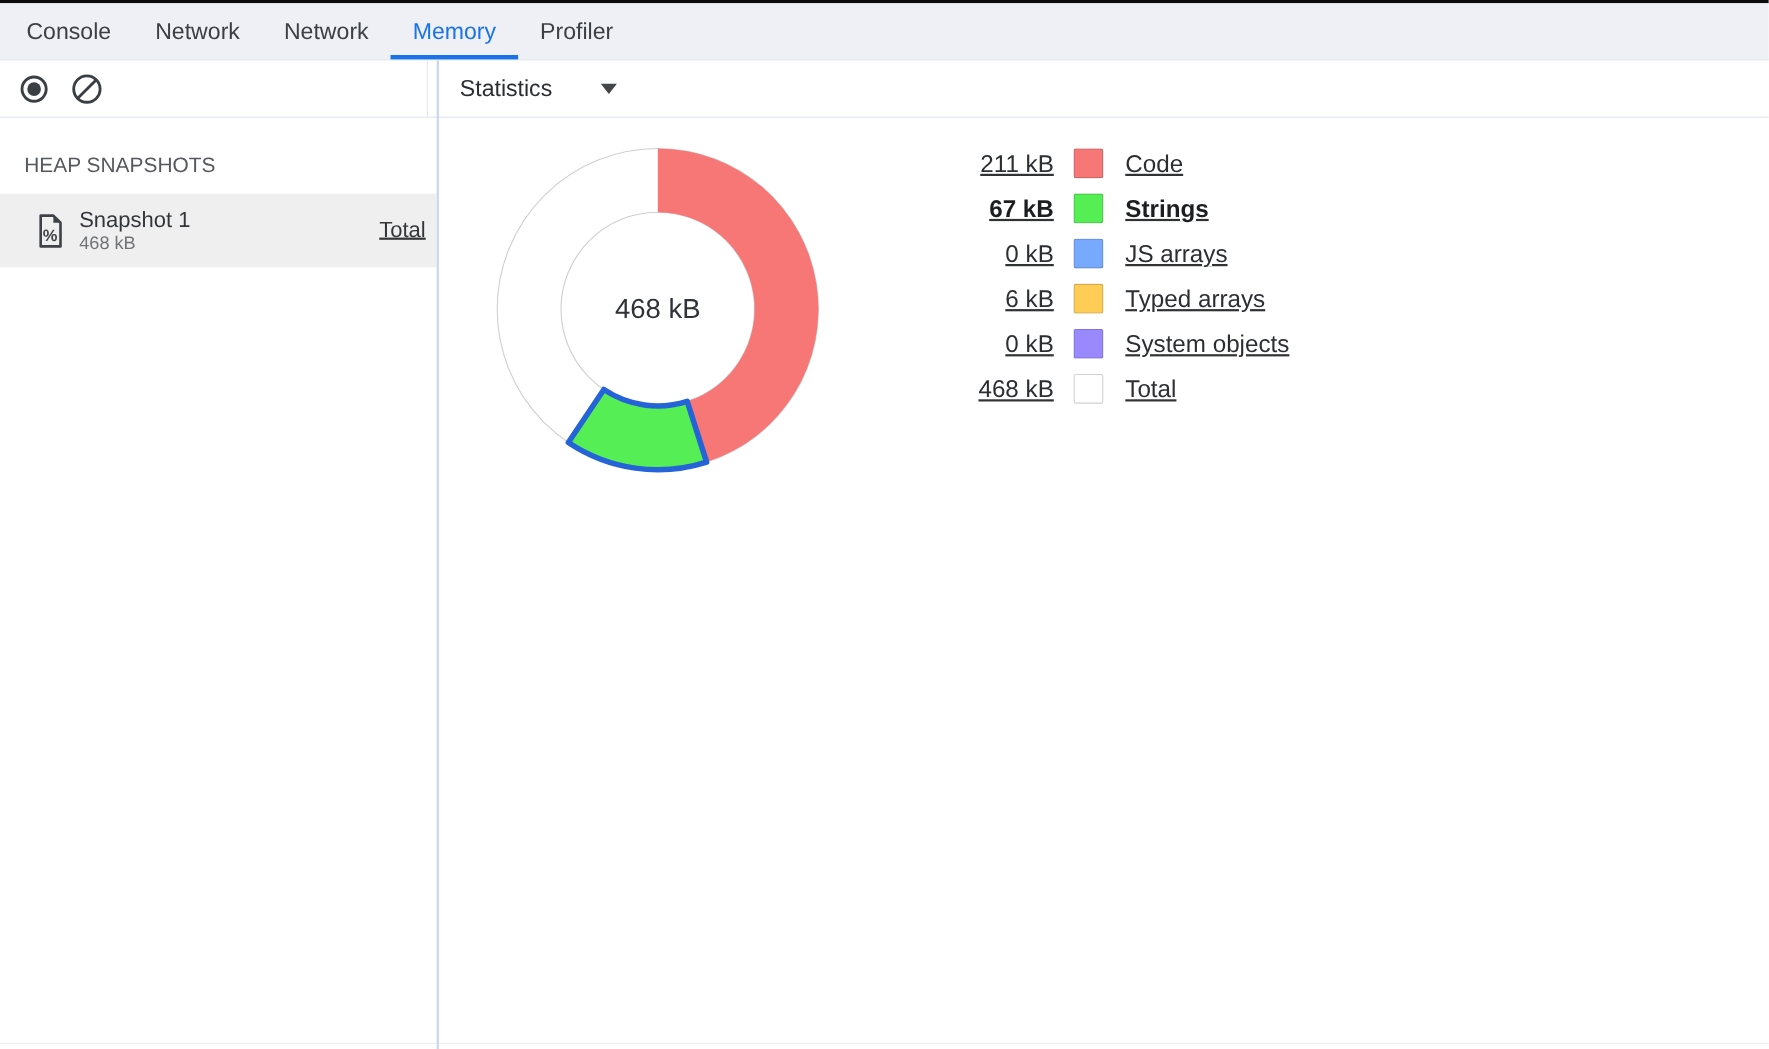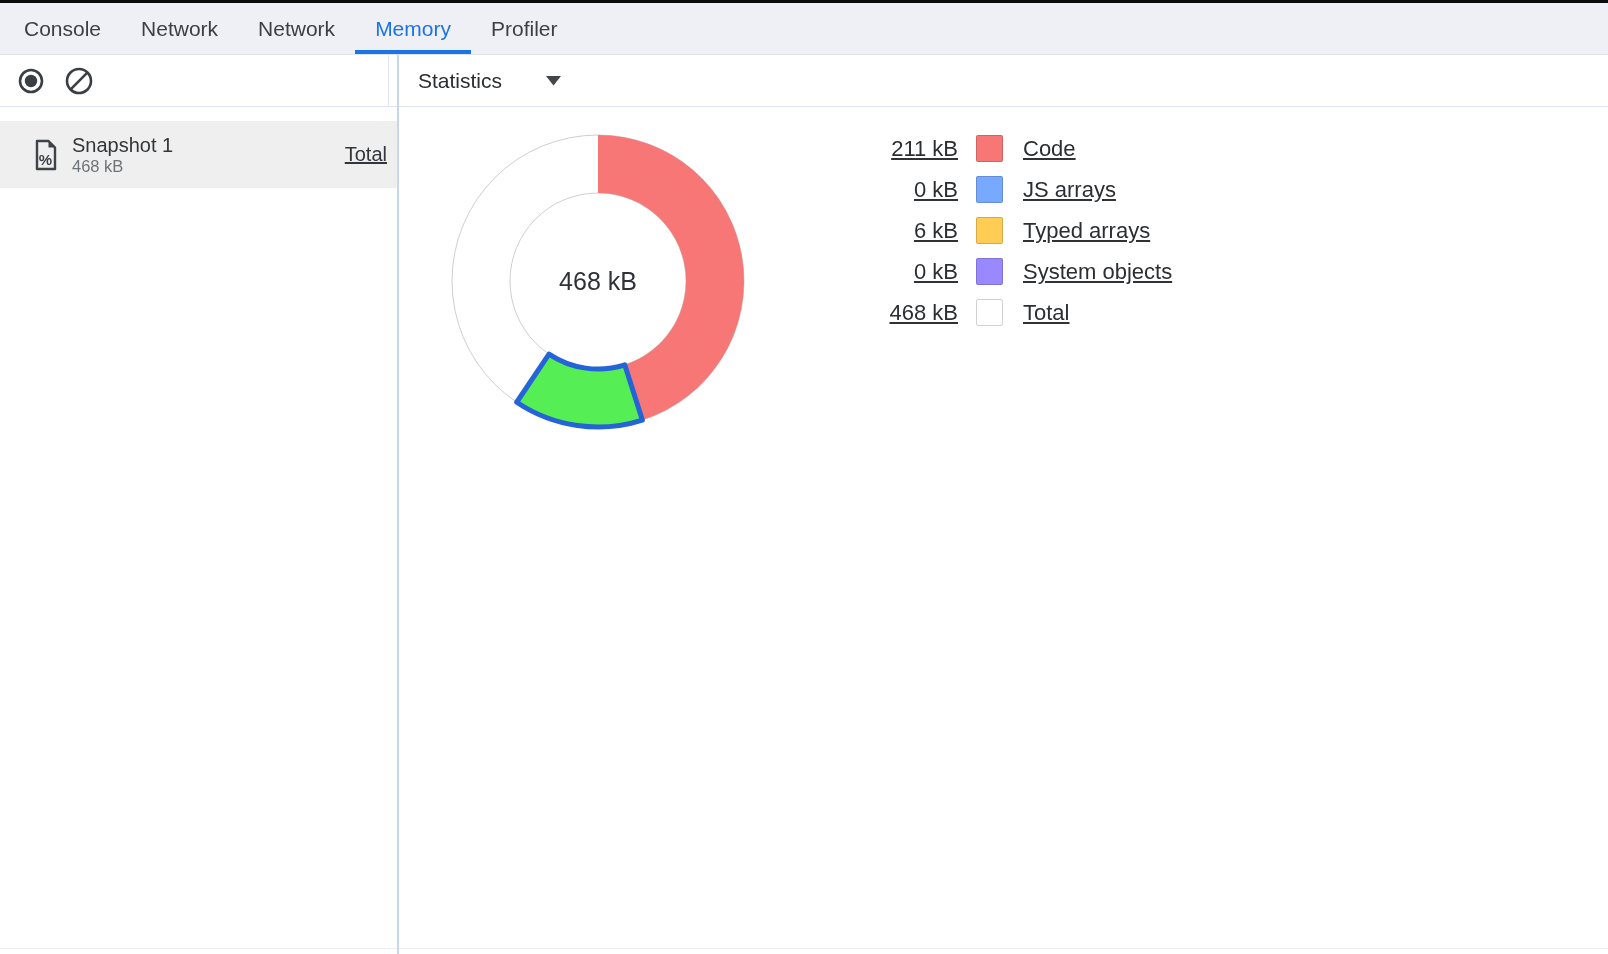--- a/index.html
+++ b/index.html
@@ -205,20 +205,21 @@
           </svg>
       </span>
     </div>
   </div>
 </div>
 
 <div class="vseparator"></div>
 
 <div class="content">
   <aside class="sidebar">
+    <div class="section-title">HEAP SNAPSHOTS</div>
     <div class="snapshot-item">
       <svg width="26" height="32" viewBox="0 0 26 32">
         <path d="M4 2 H15.5 L22 8.5 V30 H4 Z" fill="none" stroke="#3f4247" stroke-width="2.4" stroke-linejoin="round"></path>
         <path d="M15.5 2 L22 8.5 H15.5 Z" fill="#3f4247"></path>
         <text x="12.5" y="25.5" text-anchor="middle" font-size="15" font-weight="bold" fill="#3f4247" font-family="Liberation Sans, sans-serif">%</text>
       </svg>
       <div class="snapshot-text">
         <div class="snapshot-name">Snapshot 1</div>
         <div class="snapshot-size">468 kB</div>
       </div>
@@ -234,20 +235,25 @@
         <path d="M 88.68 291.26 A 146 146 0 0 1 87.06 290.16 L 120.01 242.42 A 88 88 0 0 0 120.99 243.09 Z" fill="#ffcc55"></path>
         <path d="M 214.37 309.09 A 146 146 0 0 1 88.68 291.26 L 120.99 243.09 A 88 88 0 0 0 196.74 253.84 Z" fill="#55ee55" stroke="#2563d9" stroke-width="5" stroke-linejoin="round"></path>
       </svg>
     <div class="center-label">468 kB</div>
     <div class="legend">
         <div class="legend-row">
           <span class="legend-value">211 kB</span>
           <span class="legend-swatch" style="background: rgb(247, 119, 119);"></span>
           <span class="legend-label">Code</span>
         </div>
+        <div class="legend-row selected">
+          <span class="legend-value">67 kB</span>
+          <span class="legend-swatch" style="background: rgb(85, 238, 85);"></span>
+          <span class="legend-label">Strings</span>
+        </div>
         <div class="legend-row">
           <span class="legend-value">0 kB</span>
           <span class="legend-swatch" style="background: rgb(119, 170, 255);"></span>
           <span class="legend-label">JS arrays</span>
         </div>
         <div class="legend-row">
           <span class="legend-value">6 kB</span>
           <span class="legend-swatch" style="background: rgb(255, 204, 85);"></span>
           <span class="legend-label">Typed arrays</span>
         </div>

